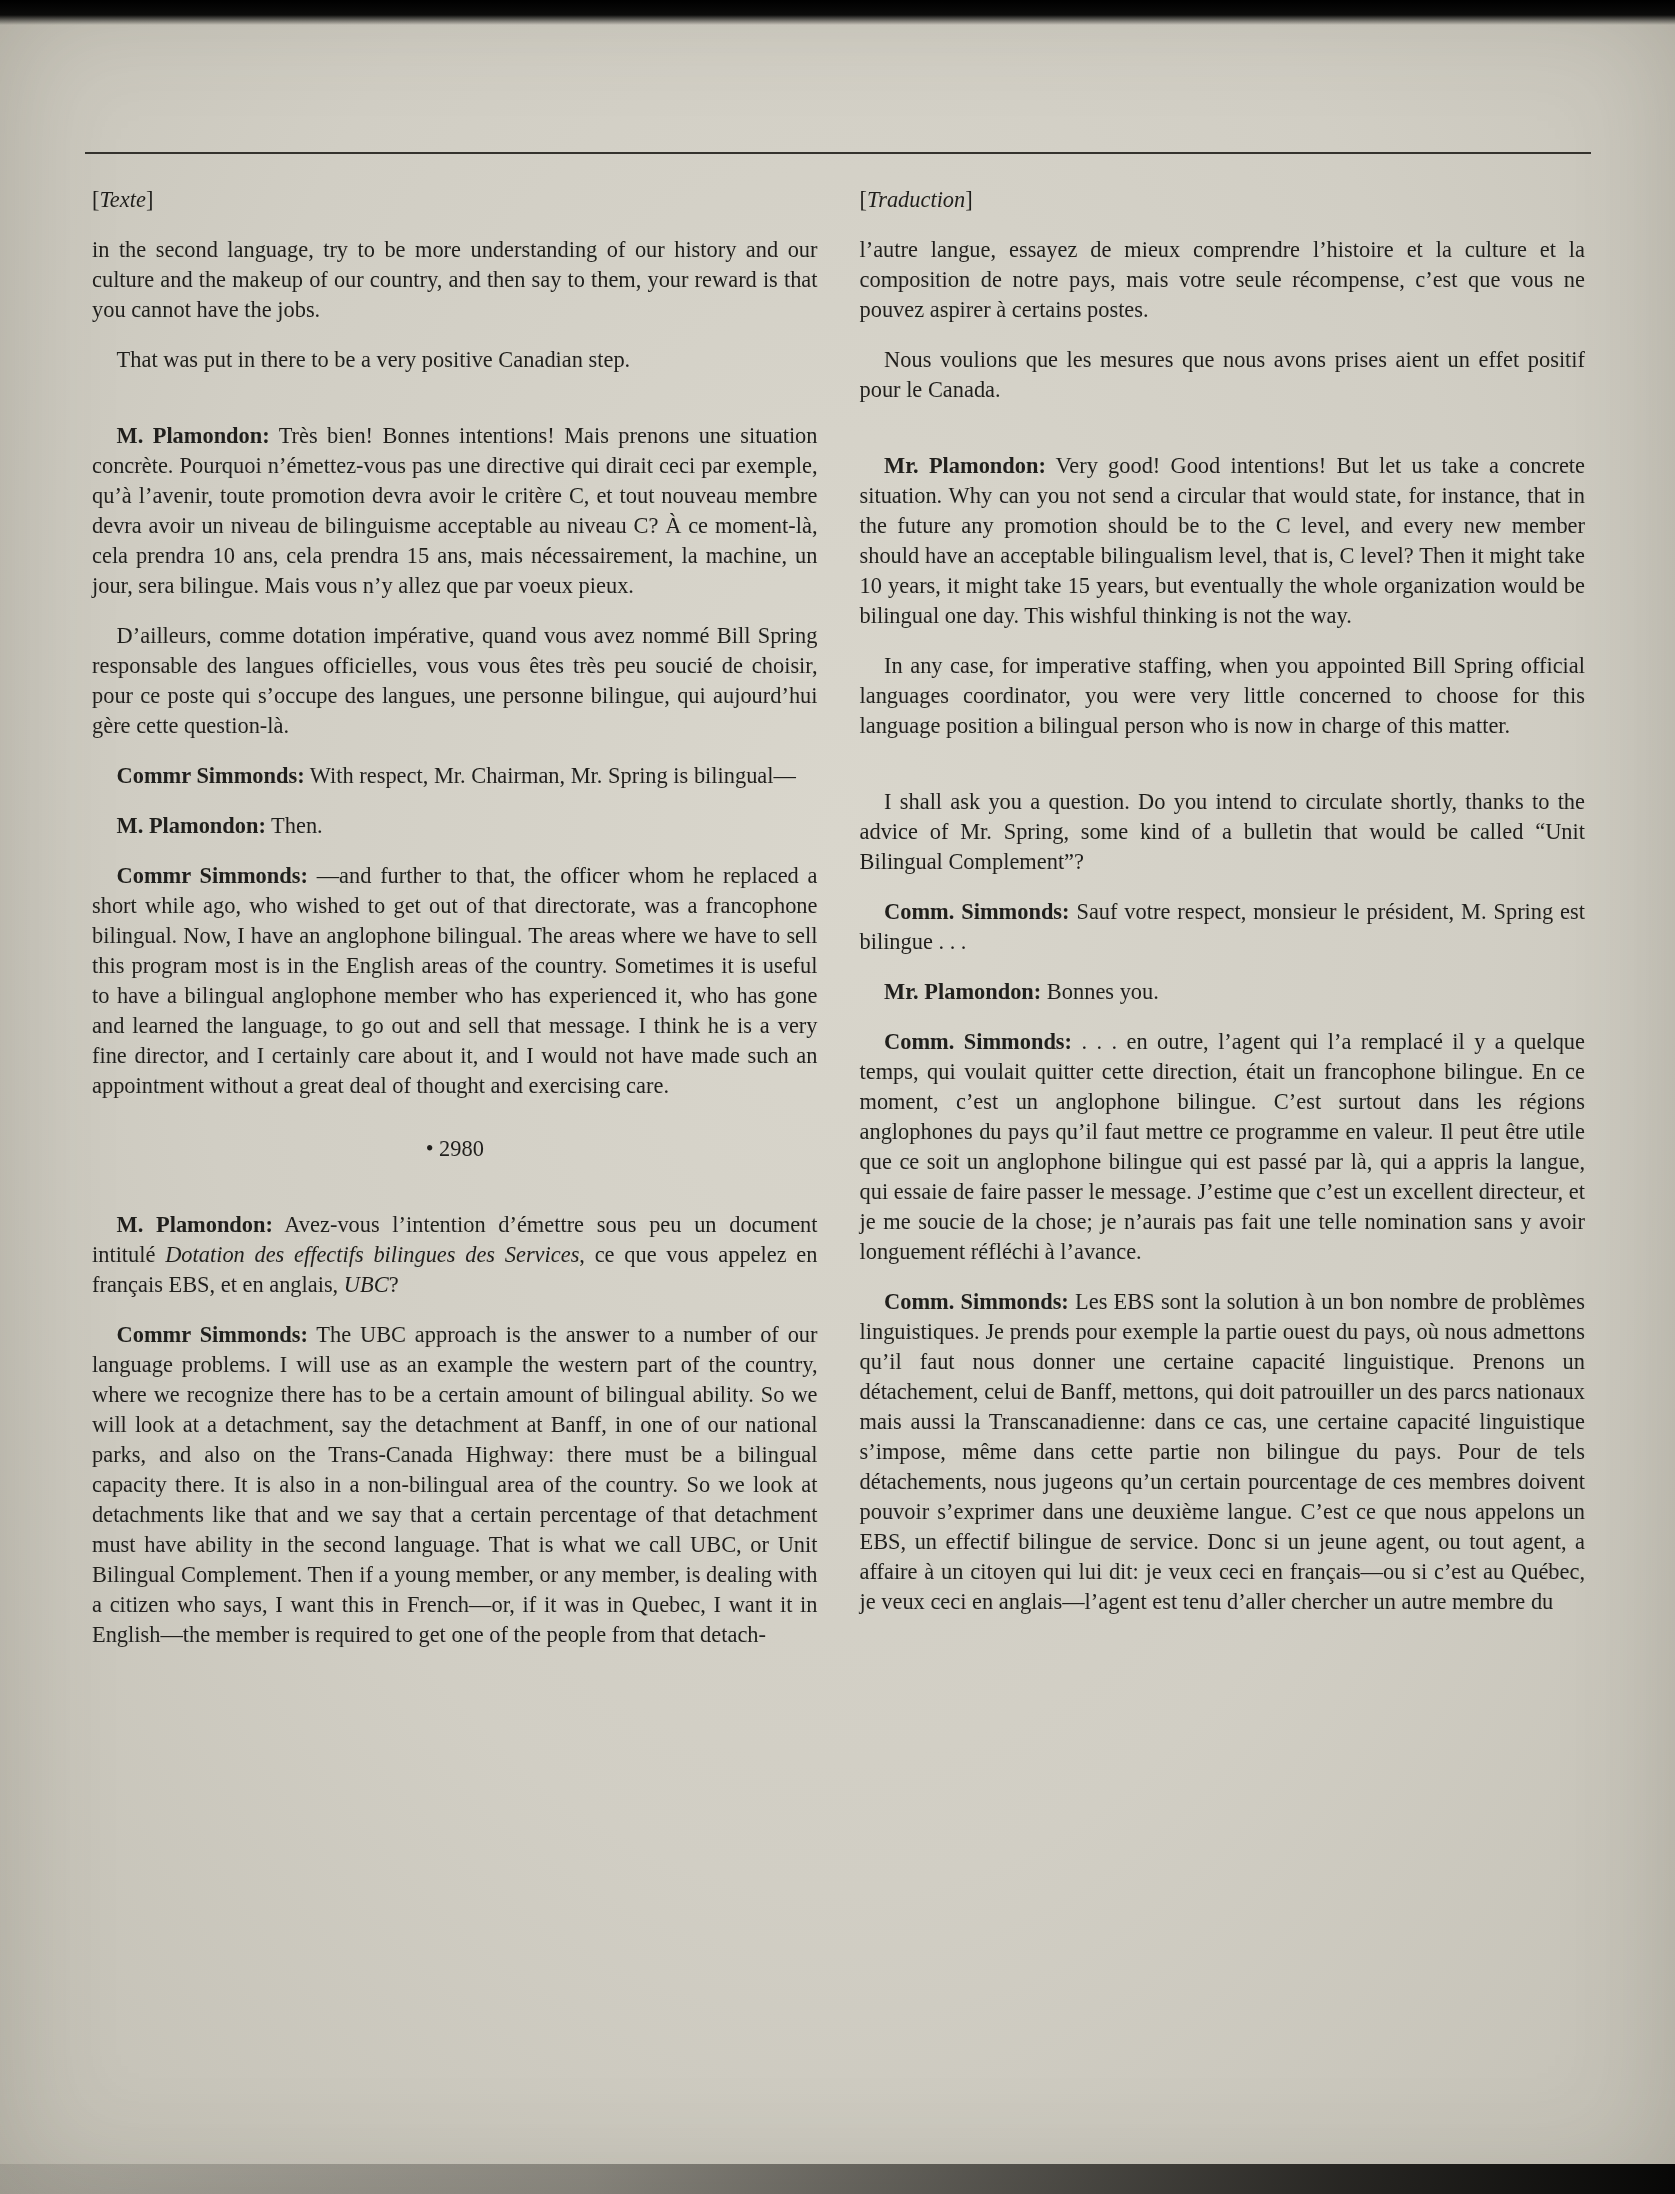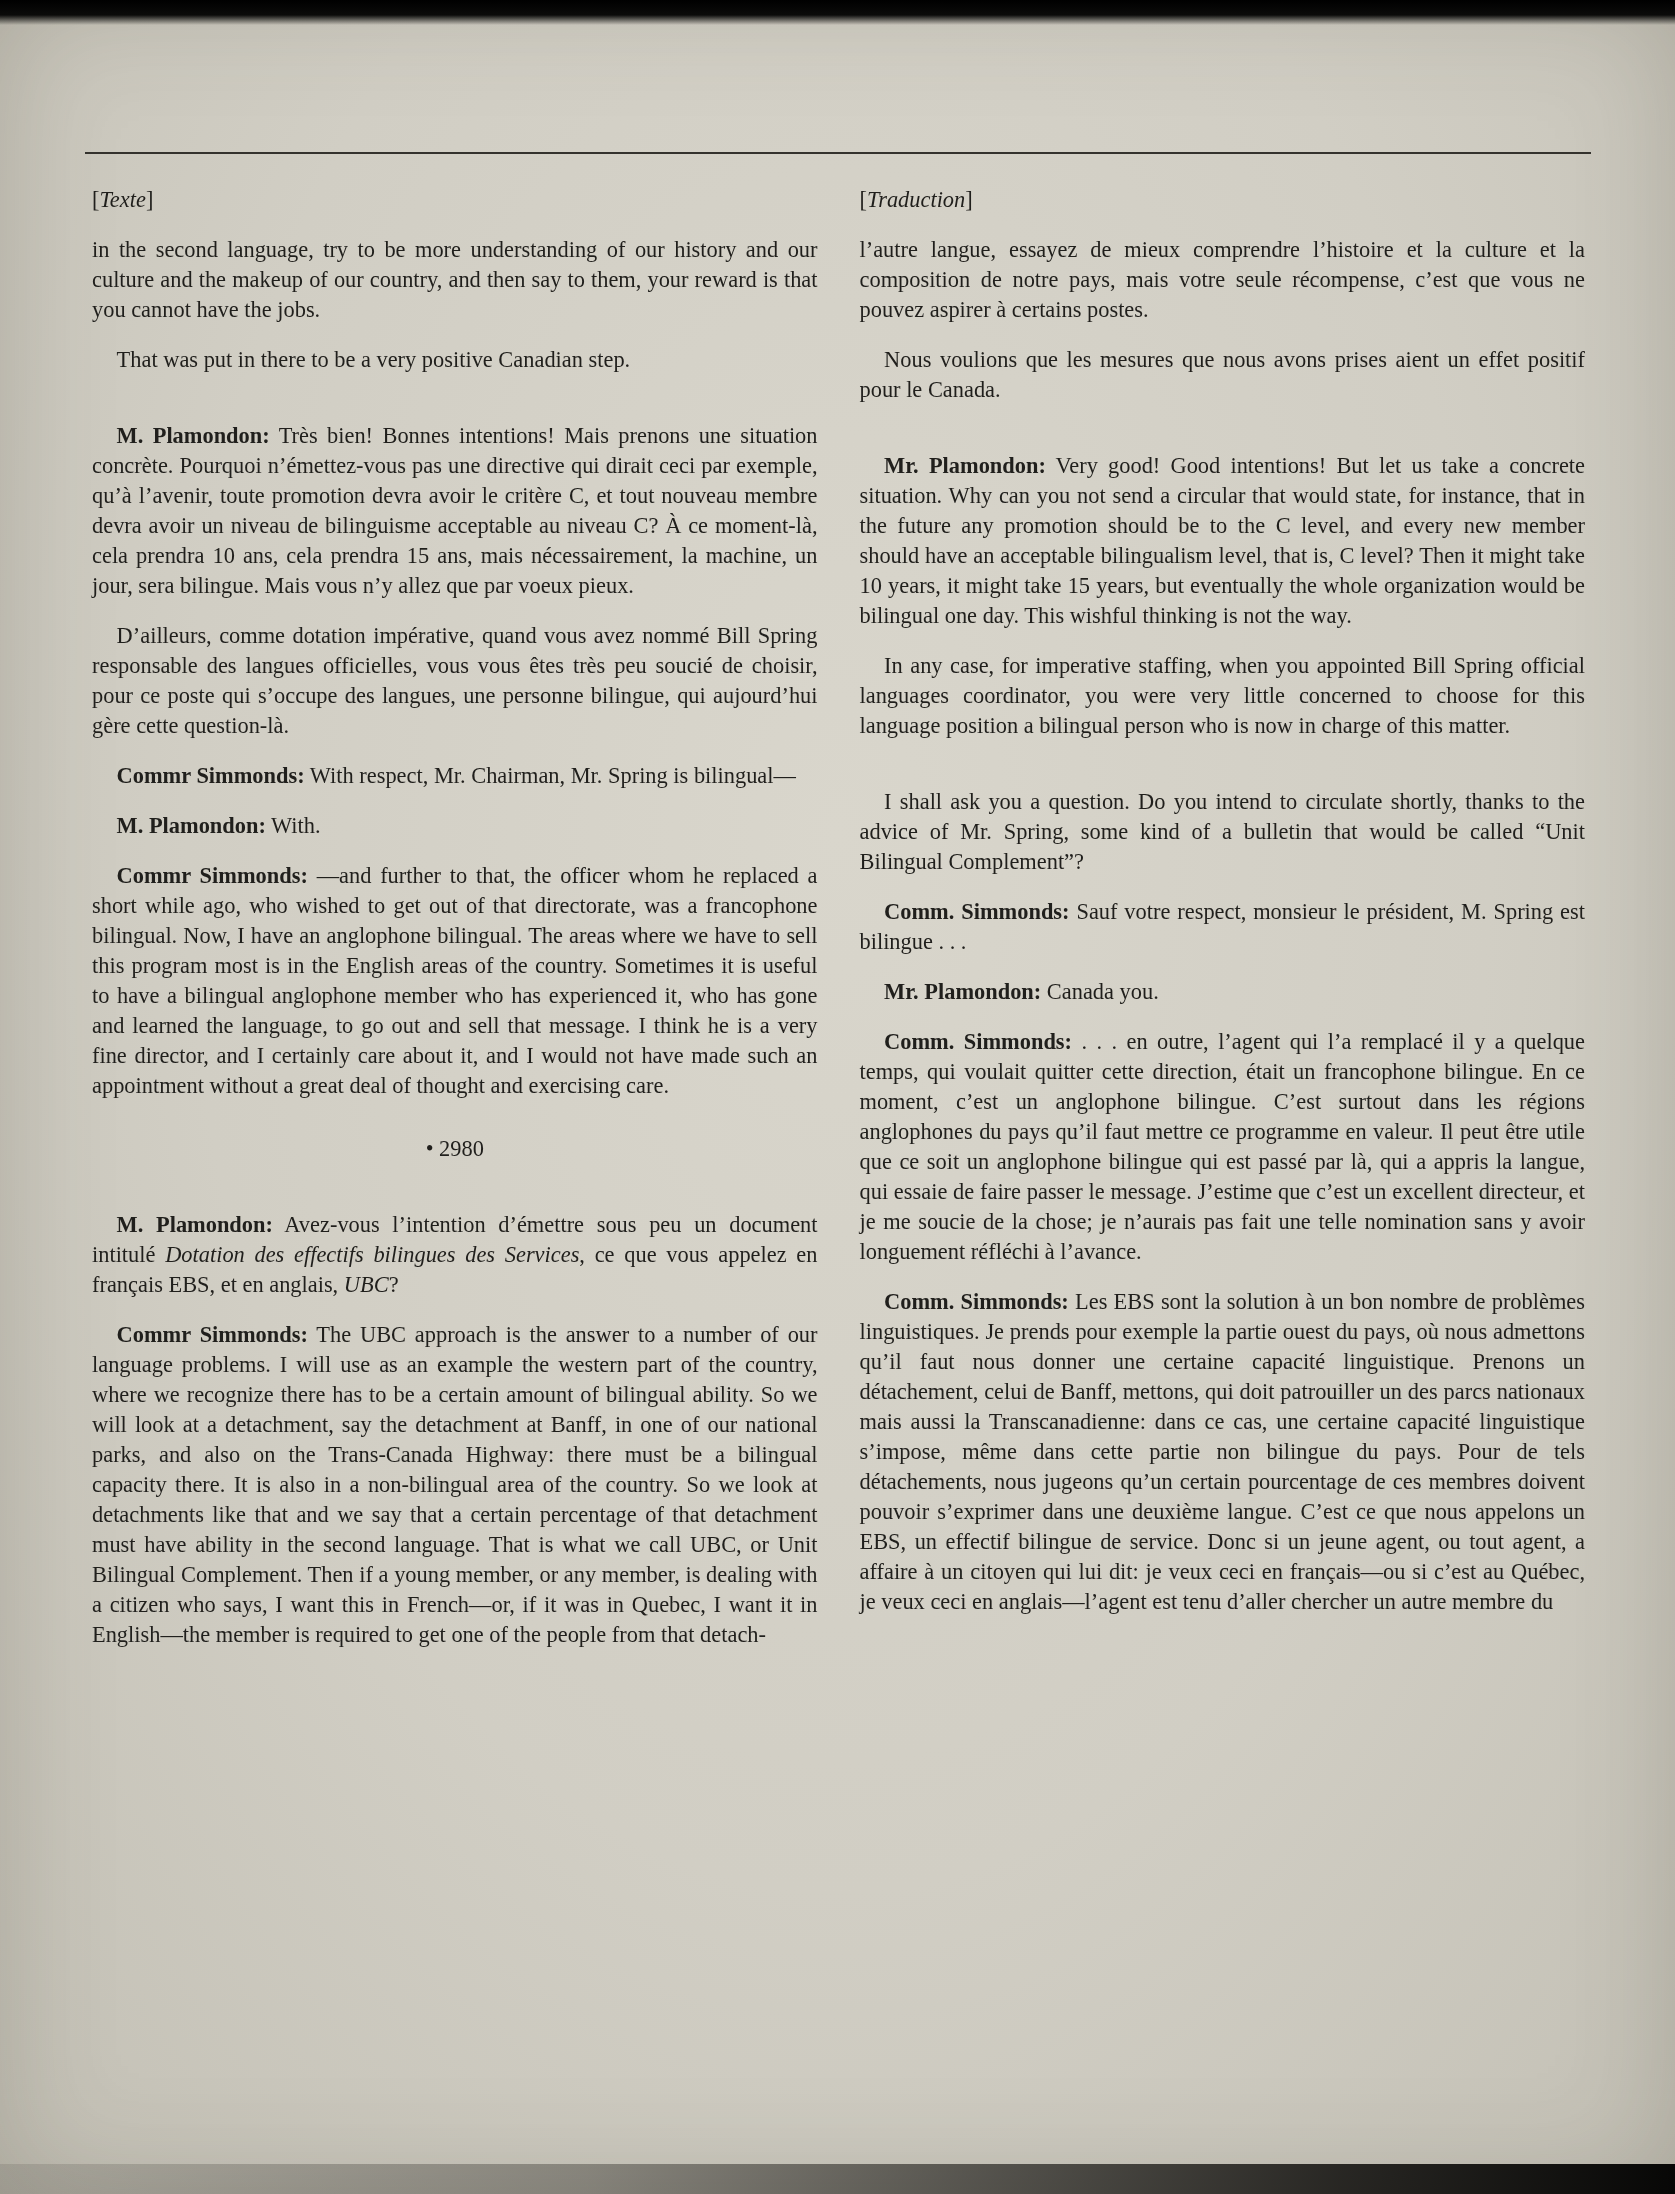--- a/index.html
+++ b/index.html
@@ -61,35 +61,35 @@
   <div class="header-rule"></div>
 
   <div class="columns">
     <section class="col" id="col-0">
         <p class="para label noindent"><span>[</span><i>Texte</i><span>]</span></p>
         <p class="para noindent"><span>in the second language, try to be more understanding of our history and our culture and the makeup of our country, and then say to them, your reward is that you cannot have the jobs.</span></p>
         <p class="para"><span>That was put in there to be a very positive Canadian step.</span></p>
         <p class="para gap-md"><b>M. Plamondon:</b><span> Très bien! Bonnes intentions! Mais prenons une situation concrète. Pourquoi n’émettez-vous pas une directive qui dirait ceci par exemple, qu’à l’avenir, toute promotion devra avoir le critère C, et tout nouveau membre devra avoir un niveau de bilinguisme acceptable au niveau C? À ce moment-là, cela prendra 10 ans, cela prendra 15 ans, mais nécessairement, la machine, un jour, sera bilingue. Mais vous n’y allez que par voeux pieux.</span></p>
         <p class="para"><span>D’ailleurs, comme dotation impérative, quand vous avez nommé Bill Spring responsable des langues officielles, vous vous êtes très peu soucié de choisir, pour ce poste qui s’occupe des langues, une personne bilingue, qui aujourd’hui gère cette question-là.</span></p>
         <p class="para"><b>Commr Simmonds:</b><span> With respect, Mr. Chairman, Mr. Spring is bilingual—</span></p>
-        <p class="para"><b>M. Plamondon:</b><span> With.</span></p>
+        <p class="para"><b>M. Plamondon:</b><span> Then.</span></p>
         <p class="para"><b>Commr Simmonds:</b><span> —and further to that, the officer whom he replaced a short while ago, who wished to get out of that directorate, was a francophone bilingual. Now, I have an anglophone bilingual. The areas where we have to sell this program most is in the English areas of the country. Sometimes it is useful to have a bilingual anglophone member who has experienced it, who has gone and learned the language, to go out and sell that message. I think he is a very fine director, and I certainly care about it, and I would not have made such an appointment without a great deal of thought and exercising care.</span></p>
         <p class="para marker"><span>• 2980</span></p>
         <p class="para gap-md"><b>M. Plamondon:</b><span> Avez-vous l’intention d’émettre sous peu un document intitulé </span><i>Dotation des effectifs bilingues des Services</i><span>, ce que vous appelez en français EBS, et en anglais, </span><i>UBC</i><span>?</span></p>
         <p class="para"><b>Commr Simmonds:</b><span> The UBC approach is the answer to a number of our language problems. I will use as an example the western part of the country, where we recognize there has to be a certain amount of bilingual ability. So we will look at a detachment, say the detachment at Banff, in one of our national parks, and also on the Trans-Canada Highway: there must be a bilingual capacity there. It is also in a non-bilingual area of the country. So we look at detachments like that and we say that a certain percentage of that detachment must have ability in the second language. That is what we call UBC, or Unit Bilingual Complement. Then if a young member, or any member, is dealing with a citizen who says, I want this in French—or, if it was in Quebec, I want it in English—the member is required to get one of the people from that detach-</span></p>
       </section>
     <section class="col" id="col-1">
         <p class="para label noindent"><span>[</span><i>Traduction</i><span>]</span></p>
         <p class="para noindent"><span>l’autre langue, essayez de mieux comprendre l’histoire et la culture et la composition de notre pays, mais votre seule récompense, c’est que vous ne pouvez aspirer à certains postes.</span></p>
         <p class="para"><span>Nous voulions que les mesures que nous avons prises aient un effet positif pour le Canada.</span></p>
         <p class="para gap-md"><b>Mr. Plamondon:</b><span> Very good! Good intentions! But let us take a concrete situation. Why can you not send a circular that would state, for instance, that in the future any promotion should be to the C level, and every new member should have an acceptable bilingualism level, that is, C level? Then it might take 10 years, it might take 15 years, but eventually the whole organization would be bilingual one day. This wishful thinking is not the way.</span></p>
         <p class="para"><span>In any case, for imperative staffing, when you appointed Bill Spring official languages coordinator, you were very little concerned to choose for this language position a bilingual person who is now in charge of this matter.</span></p>
         <p class="para gap-md"><span>I shall ask you a question. Do you intend to circulate shortly, thanks to the advice of Mr. Spring, some kind of a bulletin that would be called “Unit Bilingual Complement”?</span></p>
         <p class="para"><b>Comm. Simmonds:</b><span> Sauf votre respect, monsieur le président, M. Spring est bilingue . . .</span></p>
-        <p class="para"><b>Mr. Plamondon:</b><span> Canada you.</span></p>
+        <p class="para"><b>Mr. Plamondon:</b><span> Bonnes you.</span></p>
         <p class="para"><b>Comm. Simmonds:</b><span> . . . en outre, l’agent qui l’a remplacé il y a quelque temps, qui voulait quitter cette direction, était un francophone bilingue. En ce moment, c’est un anglophone bilingue. C’est surtout dans les régions anglophones du pays qu’il faut mettre ce programme en valeur. Il peut être utile que ce soit un anglophone bilingue qui est passé par là, qui a appris la langue, qui essaie de faire passer le message. J’estime que c’est un excellent directeur, et je me soucie de la chose; je n’aurais pas fait une telle nomination sans y avoir longuement réfléchi à l’avance.</span></p>
         <p class="para"><b>Comm. Simmonds:</b><span> Les EBS sont la solution à un bon nombre de problèmes linguistiques. Je prends pour exemple la partie ouest du pays, où nous admettons qu’il faut nous donner une certaine capacité linguistique. Prenons un détachement, celui de Banff, mettons, qui doit patrouiller un des parcs nationaux mais aussi la Transcanadienne: dans ce cas, une certaine capacité linguistique s’impose, même dans cette partie non bilingue du pays. Pour de tels détachements, nous jugeons qu’un certain pourcentage de ces membres doivent pouvoir s’exprimer dans une deuxième langue. C’est ce que nous appelons un EBS, un effectif bilingue de service. Donc si un jeune agent, ou tout agent, a affaire à un citoyen qui lui dit: je veux ceci en français—ou si c’est au Québec, je veux ceci en anglais—l’agent est tenu d’aller chercher un autre membre du</span></p>
       </section>
   </div>
 
   <div class="scan-edge-bottom"></div>
 </div>
 
 
 </body></html>

